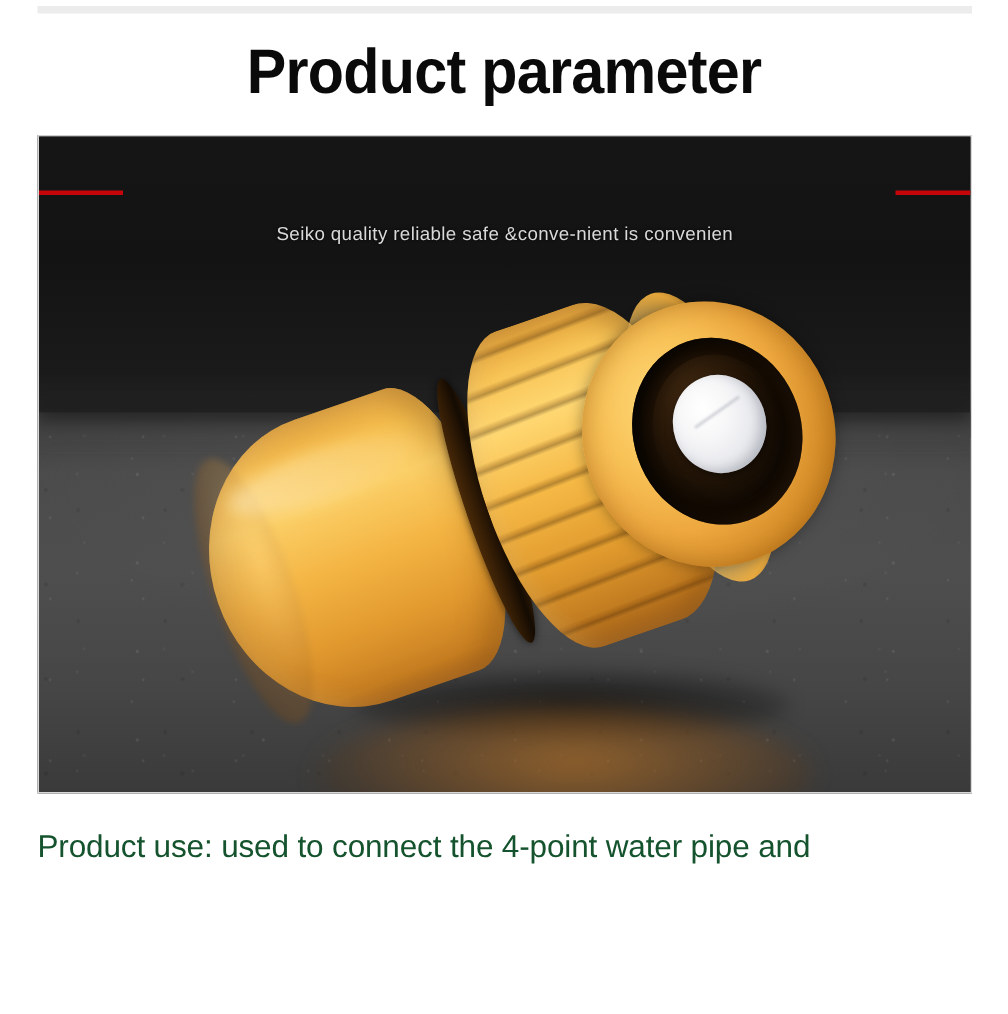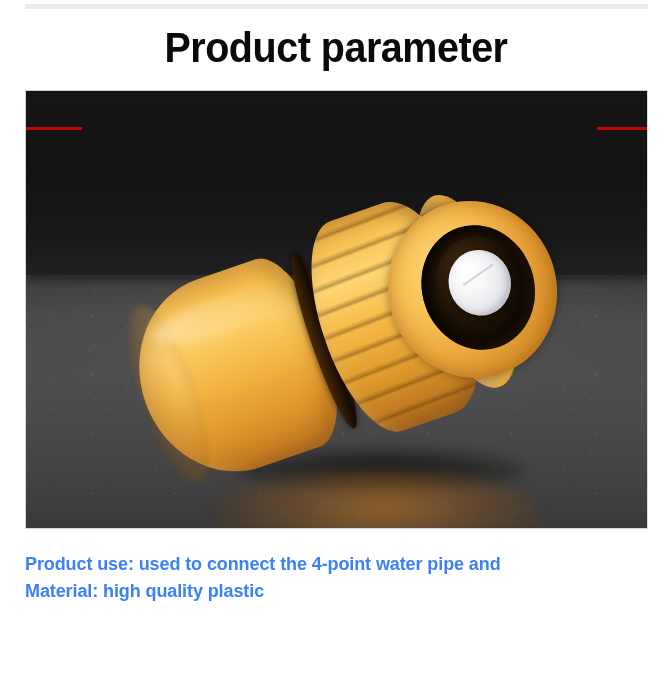--- a/index.html
+++ b/index.html
@@ -363,24 +363,24 @@
   }
 
   
   .description {
     position: absolute;
     left: 25px;
     top: 551px;
     width: 630px;
   }
   .desc-line {
-    font-size: 18px;
+    font-size: 21px;
     line-height: 27px;
-    font-weight: bold;
-    color: #3b82f6;
+    font-weight: normal;
+    color: #14532d;
     letter-spacing: -0.1px;
     font-family: "Liberation Sans", "DejaVu Sans", sans-serif;
   }
 </style>
 </head>
 <body>
 
 <div class="page">
 
   <div class="top-strip"></div>
@@ -390,35 +390,35 @@
   <div class="photo">
 
     <div class="photo-bg-top"></div>
     <div class="photo-bg-bottom"></div>
     <div class="photo-horizon"></div>
     <div class="photo-speckle"></div>
 
     <div class="rule-left"></div>
     <div class="rule-right"></div>
 
+    <div class="tagline">Seiko quality reliable safe &amp;conve-nient is convenien</div>
 
     <div class="contact-shadow"></div>
     <div class="reflection"></div>
 
     <div class="product">
       <div class="barrel-rear"></div>
       <div class="groove"></div>
       <div class="collar"></div>
       <div class="collar-rim"></div>
       <div class="mouth-outer"></div>
       <div class="bore"></div>
       <div class="bore-lip"></div>
       <div class="valve"></div>
     </div>
 
   </div>
 
   <div class="description">
     <div class="desc-line">Product use: used to connect the 4-point water pipe and</div>
-    <div class="desc-line">Material: high quality plastic</div>
   </div>
 
 </div>
 
 </body></html>

